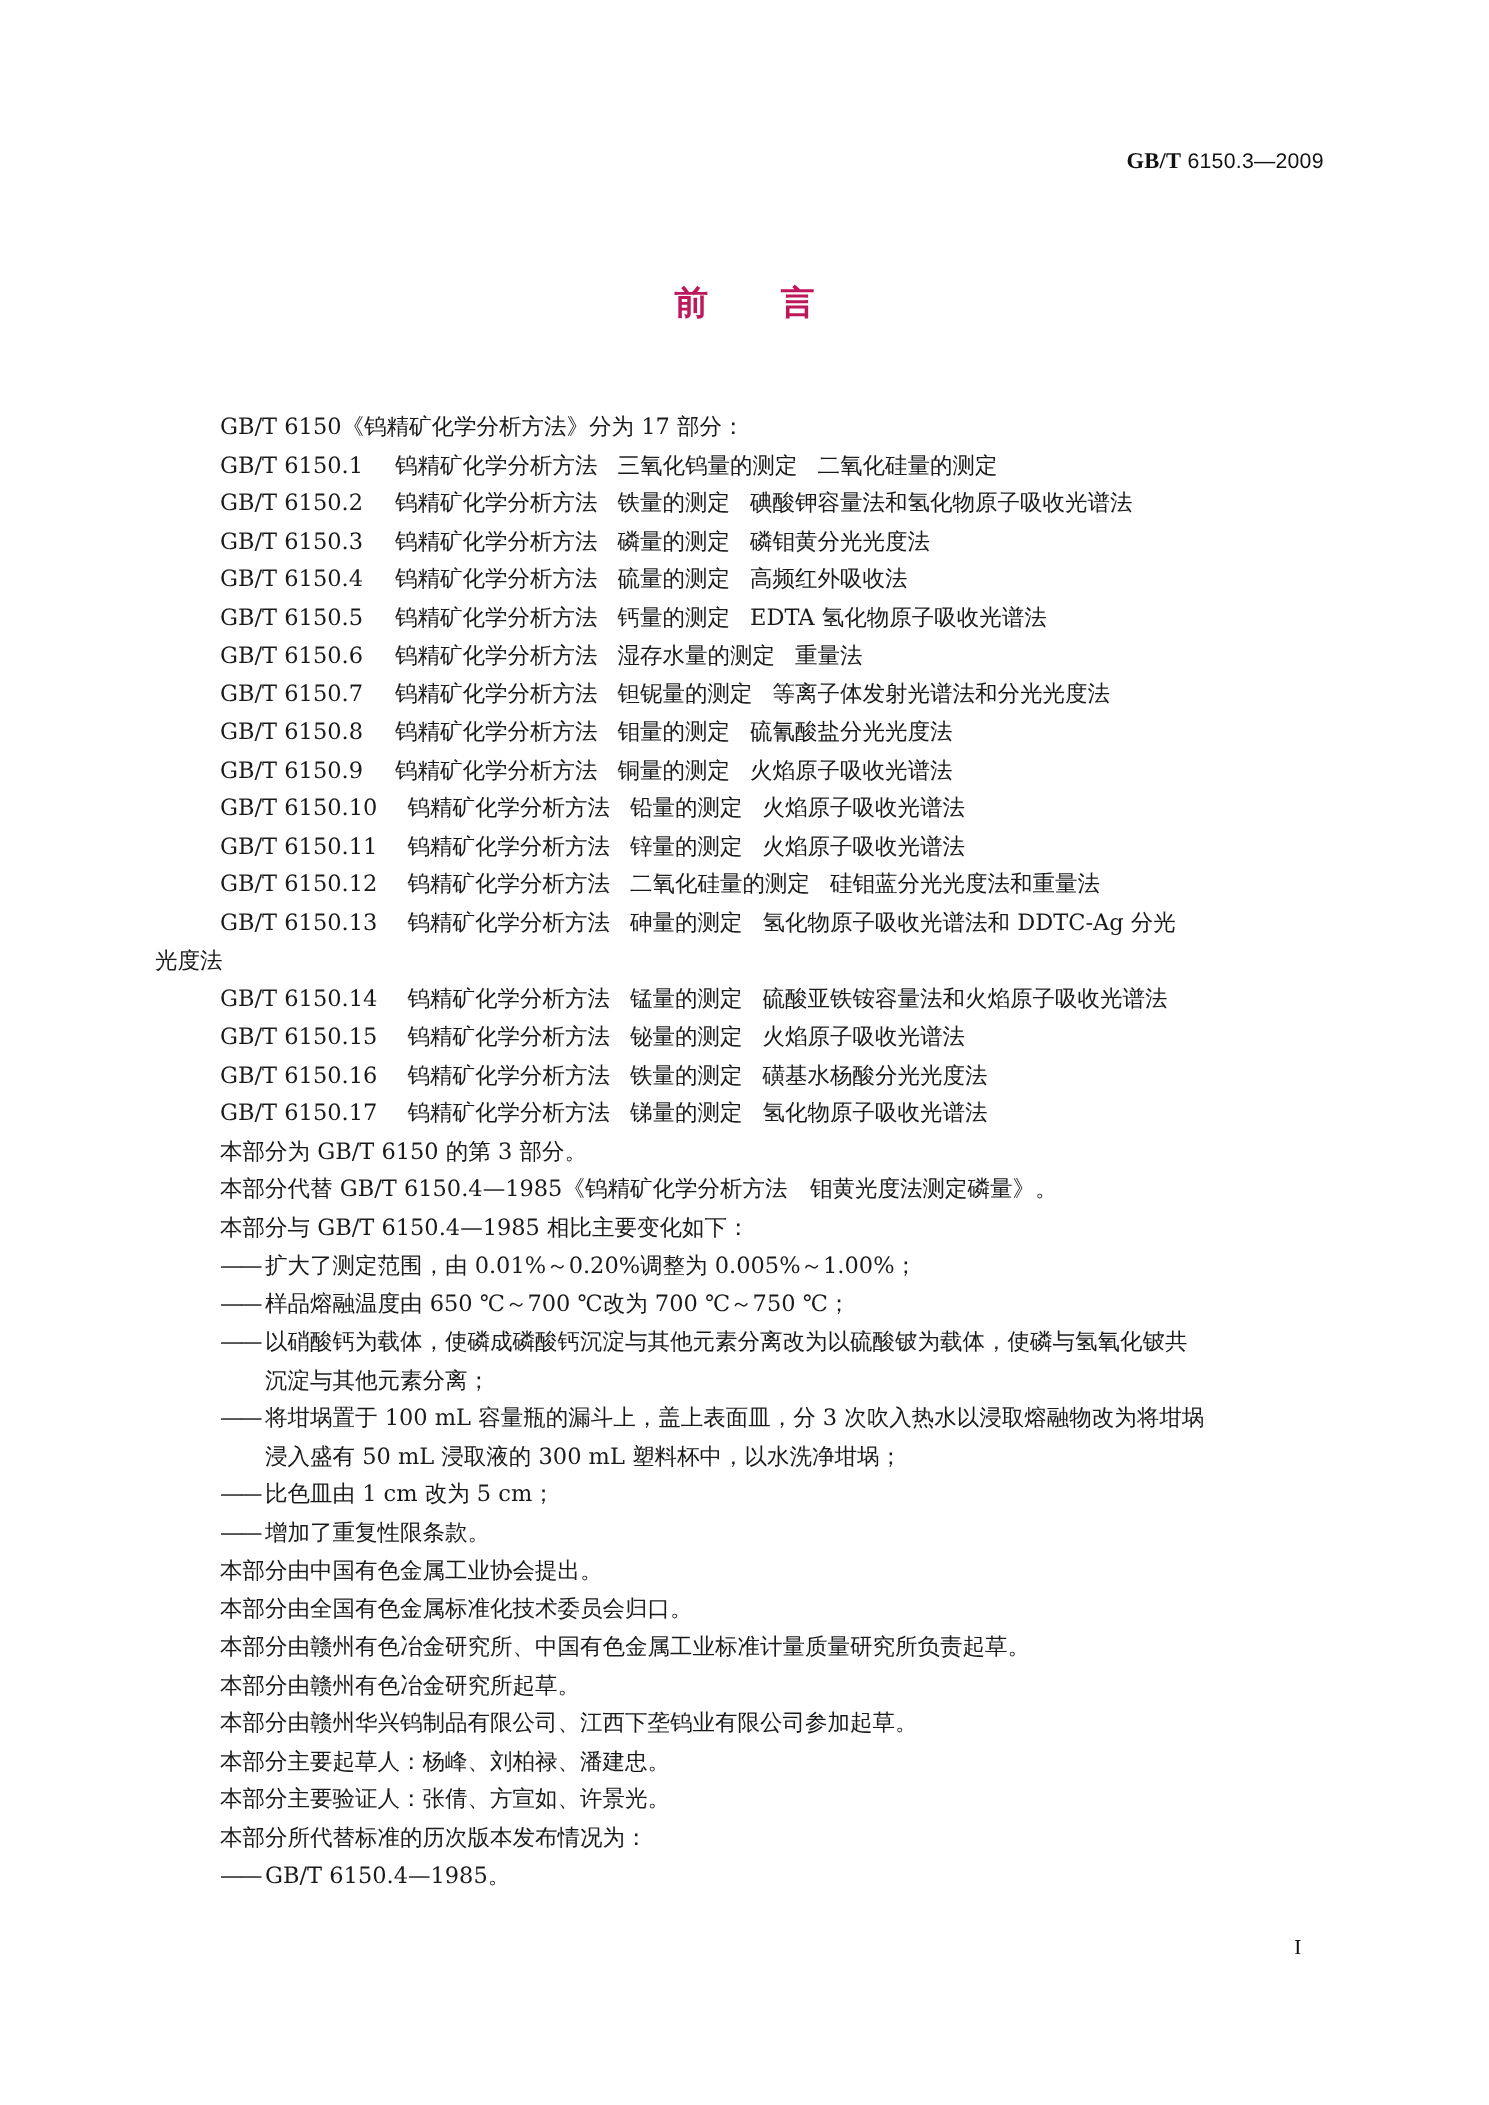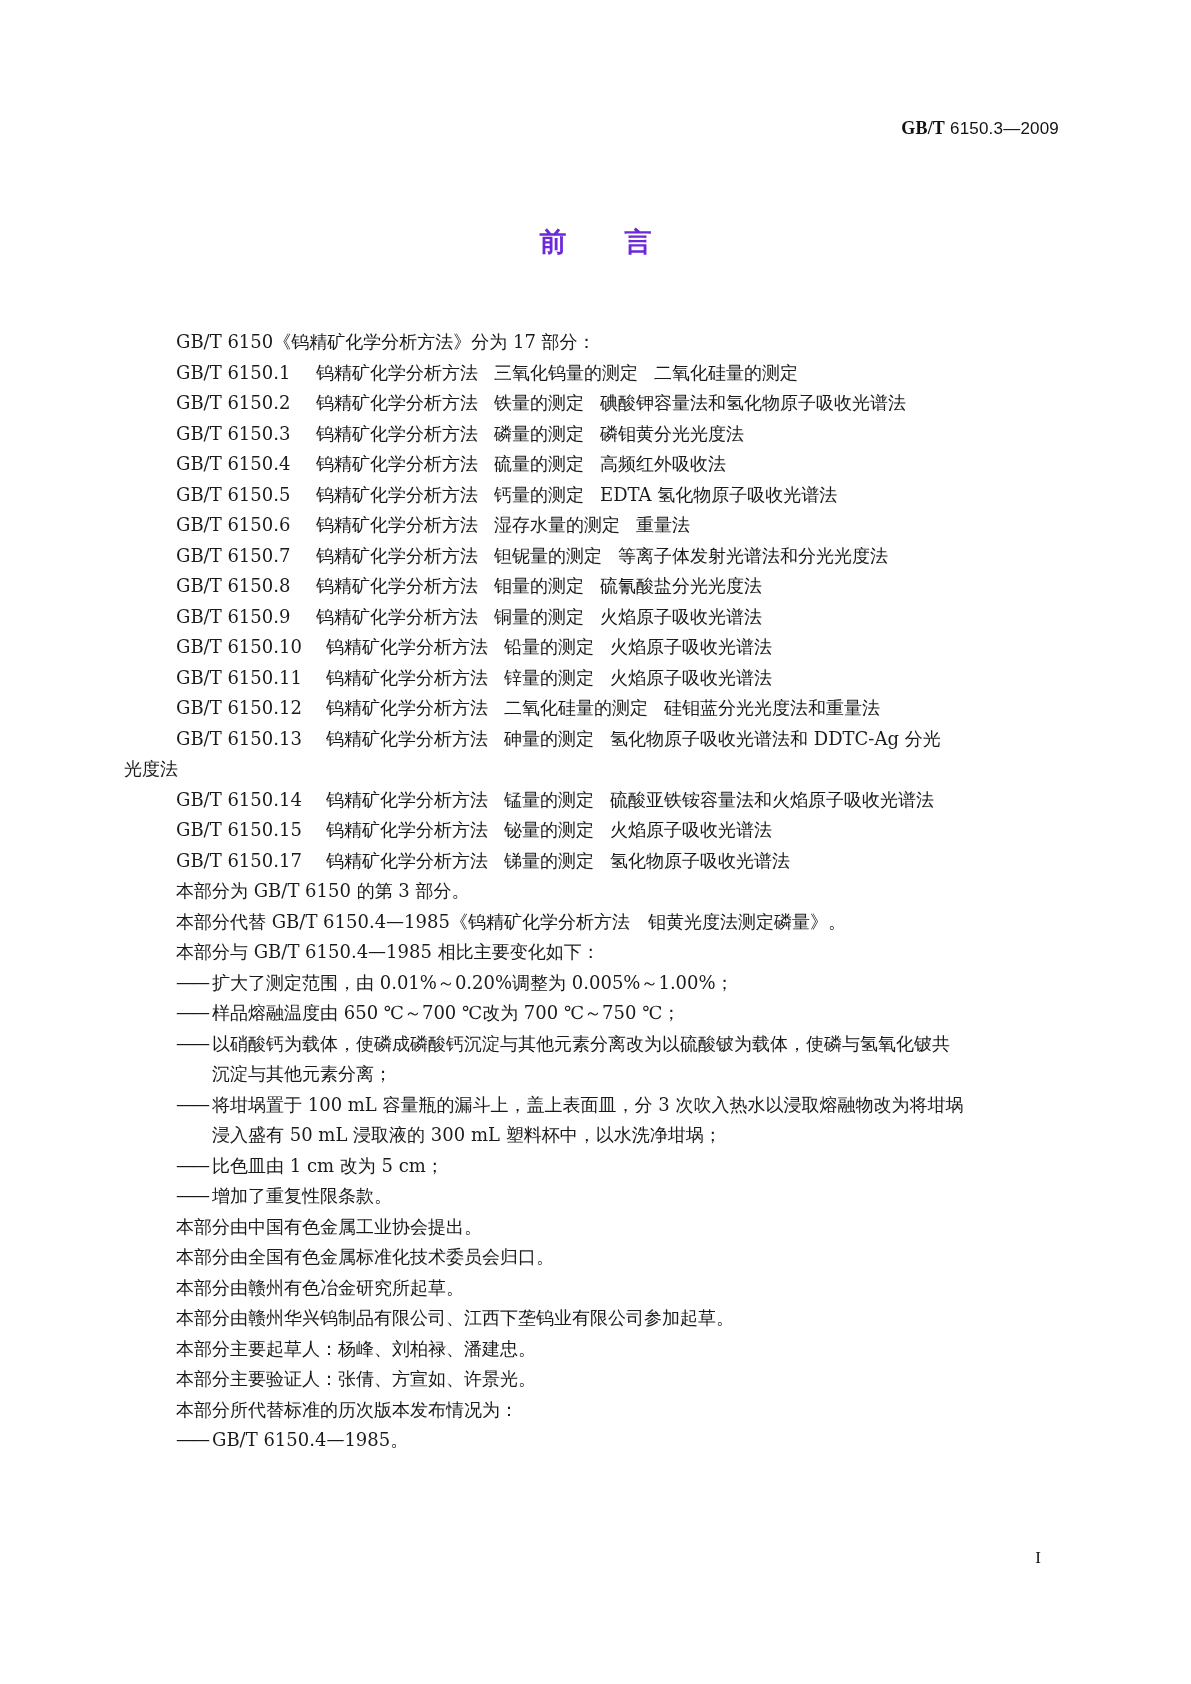--- a/index.html
+++ b/index.html
@@ -33,21 +33,21 @@
       position: absolute;
       top: 224px;
       left: 0;
       width: 1191px;
       text-align: center;
       font-family: "DejaVu Sans", "Liberation Sans", sans-serif;
       font-weight: bold;
       font-size: 27px;
       letter-spacing: 58px;
       text-indent: 58px;
-      color: #6d28d9;
+      color: #be185d;
     }
     .body-text {
       position: absolute;
       top: 327px;
       left: 124px;
       width: 935px;
       font-size: 18px;
       line-height: 30.5px;
     }
     .line {
@@ -114,39 +114,41 @@
       <div class="line std-line"><span class="code">GB/T 6150.7</span><span>钨精矿化学分析方法</span><span class="sep"></span><span>钽铌量的测定</span><span class="sep"></span><span>等离子体发射光谱法和分光光度法</span></div>
       <div class="line std-line"><span class="code">GB/T 6150.8</span><span>钨精矿化学分析方法</span><span class="sep"></span><span>钼量的测定</span><span class="sep"></span><span>硫氰酸盐分光光度法</span></div>
       <div class="line std-line"><span class="code">GB/T 6150.9</span><span>钨精矿化学分析方法</span><span class="sep"></span><span>铜量的测定</span><span class="sep"></span><span>火焰原子吸收光谱法</span></div>
       <div class="line std-line"><span class="code wide">GB/T 6150.10</span><span>钨精矿化学分析方法</span><span class="sep"></span><span>铅量的测定</span><span class="sep"></span><span>火焰原子吸收光谱法</span></div>
       <div class="line std-line"><span class="code wide">GB/T 6150.11</span><span>钨精矿化学分析方法</span><span class="sep"></span><span>锌量的测定</span><span class="sep"></span><span>火焰原子吸收光谱法</span></div>
       <div class="line std-line"><span class="code wide">GB/T 6150.12</span><span>钨精矿化学分析方法</span><span class="sep"></span><span>二氧化硅量的测定</span><span class="sep"></span><span>硅钼蓝分光光度法和重量法</span></div>
       <div class="line std-line"><span class="code wide">GB/T 6150.13</span><span>钨精矿化学分析方法</span><span class="sep"></span><span>砷量的测定</span><span class="sep"></span><span>氢化物原子吸收光谱法和 DDTC-Ag 分光</span></div>
       <div class="line noindent">光度法</div>
       <div class="line std-line"><span class="code wide">GB/T 6150.14</span><span>钨精矿化学分析方法</span><span class="sep"></span><span>锰量的测定</span><span class="sep"></span><span>硫酸亚铁铵容量法和火焰原子吸收光谱法</span></div>
       <div class="line std-line"><span class="code wide">GB/T 6150.15</span><span>钨精矿化学分析方法</span><span class="sep"></span><span>铋量的测定</span><span class="sep"></span><span>火焰原子吸收光谱法</span></div>
+      <div class="line std-line"><span class="code wide">GB/T 6150.16</span><span>钨精矿化学分析方法</span><span class="sep"></span><span>铁量的测定</span><span class="sep"></span><span>磺基水杨酸分光光度法</span></div>
       <div class="line std-line"><span class="code wide">GB/T 6150.17</span><span>钨精矿化学分析方法</span><span class="sep"></span><span>锑量的测定</span><span class="sep"></span><span>氢化物原子吸收光谱法</span></div>
     </div>
 
   <div class="line">本部分为 GB/T 6150 的第 3 部分。</div>
   <div class="line">本部分代替 GB/T 6150.4—1985《钨精矿化学分析方法　钼黄光度法测定磷量》。</div>
   <div class="line">本部分与 GB/T 6150.4—1985 相比主要变化如下：</div>
 
   <div id="changes-list">
       <div class="dash-item"><span class="dash">——</span><span>扩大了测定范围，由 0.01%～0.20%调整为 0.005%～1.00%；</span></div>
       <div class="dash-item"><span class="dash">——</span><span>样品熔融温度由 650 ℃～700 ℃改为 700 ℃～750 ℃；</span></div>
       <div class="dash-item"><span class="dash">——</span><span>以硝酸钙为载体，使磷成磷酸钙沉淀与其他元素分离改为以硫酸铍为载体，使磷与氢氧化铍共</span><span class="cont">沉淀与其他元素分离；</span></div>
       <div class="dash-item"><span class="dash">——</span><span>将坩埚置于 100 mL 容量瓶的漏斗上，盖上表面皿，分 3 次吹入热水以浸取熔融物改为将坩埚</span><span class="cont">浸入盛有 50 mL 浸取液的 300 mL 塑料杯中，以水洗净坩埚；</span></div>
       <div class="dash-item"><span class="dash">——</span><span>比色皿由 1 cm 改为 5 cm；</span></div>
       <div class="dash-item"><span class="dash">——</span><span>增加了重复性限条款。</span></div>
     </div>
 
   <div id="closing-list">
       <div class="line">本部分由中国有色金属工业协会提出。</div>
       <div class="line">本部分由全国有色金属标准化技术委员会归口。</div>
+      <div class="line">本部分由赣州有色冶金研究所、中国有色金属工业标准计量质量研究所负责起草。</div>
       <div class="line">本部分由赣州有色冶金研究所起草。</div>
       <div class="line">本部分由赣州华兴钨制品有限公司、江西下垄钨业有限公司参加起草。</div>
       <div class="line">本部分主要起草人：杨峰、刘柏禄、潘建忠。</div>
       <div class="line">本部分主要验证人：张倩、方宣如、许景光。</div>
       <div class="line">本部分所代替标准的历次版本发布情况为：</div>
     </div>
 
   <div id="history-list">
       <div class="dash-item"><span class="dash">——</span><span>GB/T 6150.4—1985。</span></div>
     </div>

